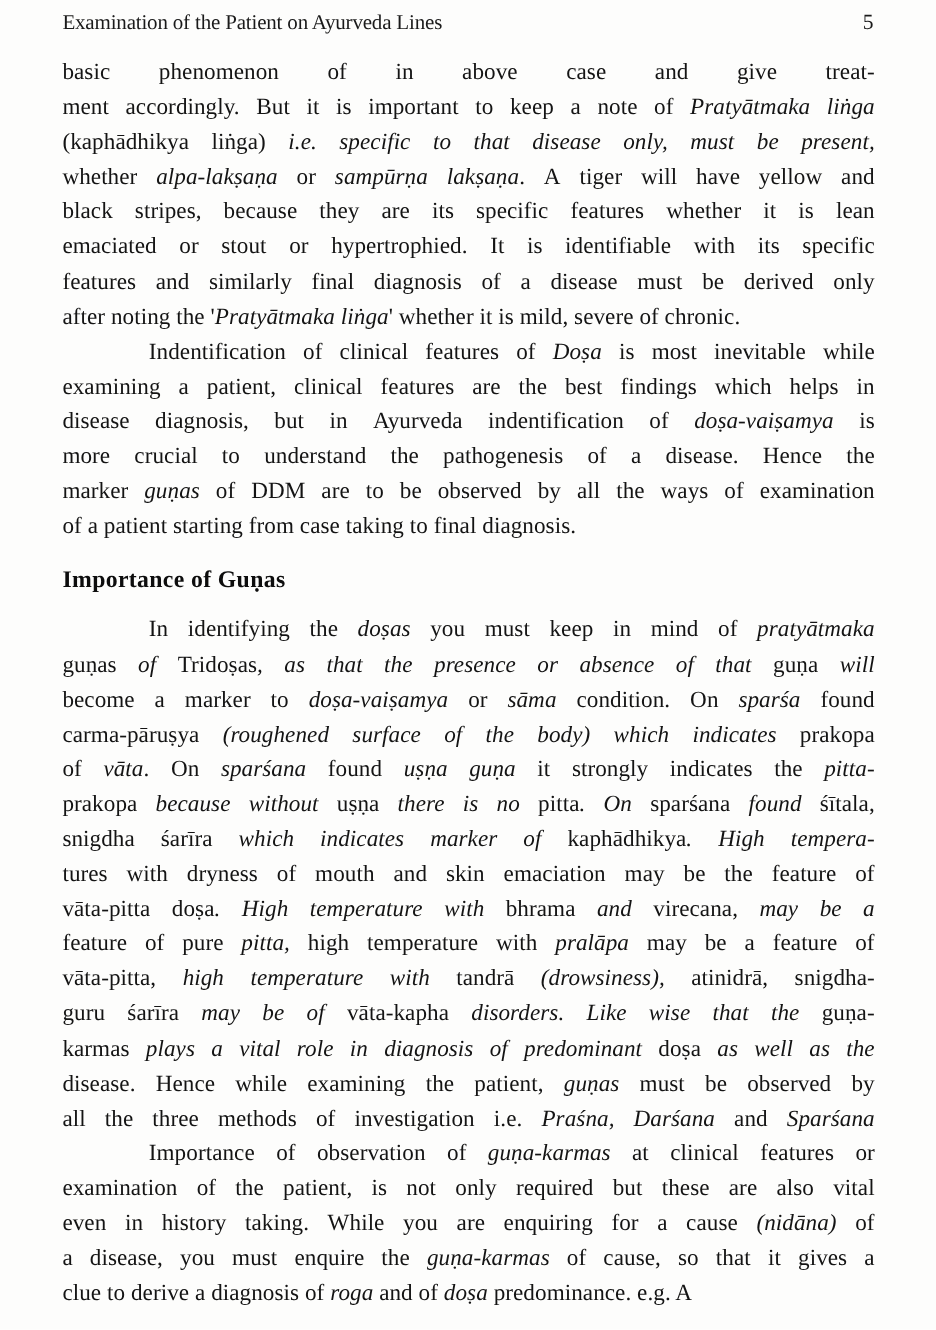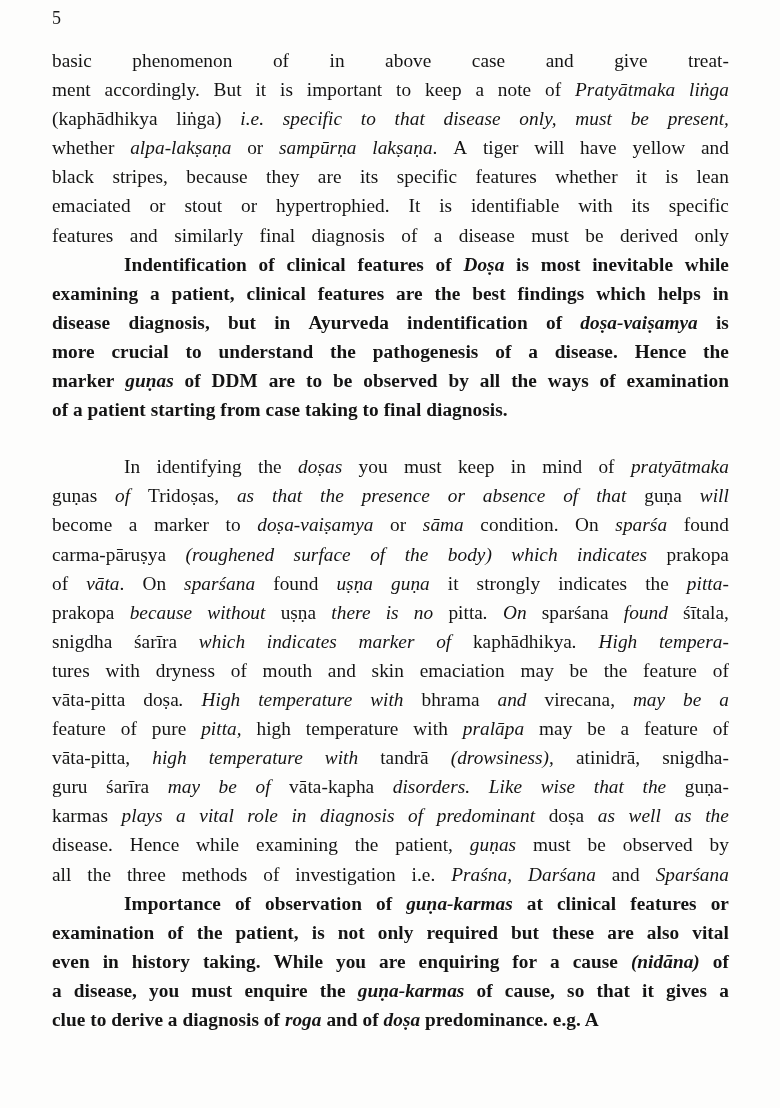--- a/index.html
+++ b/index.html
@@ -50,21 +50,20 @@
     position: absolute;
     top: 46px;
     left: 52px;
     width: 677px;
   }
   .para {
     margin: 0;
   }
   .para + .para {
     margin-top: 0px;
-    font-weight: bold;
   }
   .para.indented .line:first-child {
     text-indent: 0;
   }
   
   .line {
     display: block;
     height: 29.1px;
     line-height: 29.1px;
     font-size: 19.3px;
@@ -102,20 +101,21 @@
   }
   .gap-before-heading { height: 16px; }
   .gap-after-heading  { height: 12px; }
 </style>
 </head>
 <body>
 
 <div class="page">
 
   <div class="running-head">
+    <span class="running-head-title">Examination of the Patient on Ayurveda Lines</span>
     <span class="running-head-folio">5</span>
   </div>
 
   <div class="body-text">
     <div id="paras-before">
         <div class="para">
           <div class="line j">
             <span class="w"><span>basic</span></span>
             <span class="w"><span>phenomenon</span></span>
             <span class="w"><span>of</span></span>
@@ -201,20 +201,21 @@
             <span class="w"><span>final</span></span>
             <span class="w"><span>diagnosis</span></span>
             <span class="w"><span>of</span></span>
             <span class="w"><span>a</span></span>
             <span class="w"><span>disease</span></span>
             <span class="w"><span>must</span></span>
             <span class="w"><span>be</span></span>
             <span class="w"><span>derived</span></span>
             <span class="w"><span>only</span></span>
           </div>
+          <div class="line"><span>after noting the '</span><i>Pratyātmaka liṅga</i><span>' whether it is mild, severe of chronic.</span></div>
         </div>
         <div class="para indented">
           <div class="line j indent">
             <span class="w"><span>Indentification</span></span>
             <span class="w"><span>of</span></span>
             <span class="w"><span>clinical</span></span>
             <span class="w"><span>features</span></span>
             <span class="w"><span>of</span></span>
             <span class="w"><i>Doṣa</i></span>
             <span class="w"><span>is</span></span>
@@ -273,20 +274,21 @@
             <span class="w"><span>all</span></span>
             <span class="w"><span>the</span></span>
             <span class="w"><span>ways</span></span>
             <span class="w"><span>of</span></span>
             <span class="w"><span>examination</span></span>
           </div>
           <div class="line"><span>of a patient starting from case taking to final diagnosis.</span></div>
         </div>
       </div>
     <div class="gap-before-heading"></div>
+    <h2 class="section-heading">Importance of Guṇas</h2>
     <div class="gap-after-heading"></div>
     <div id="paras-after">
         <div class="para indented">
           <div class="line j indent">
             <span class="w"><span>In</span></span>
             <span class="w"><span>identifying</span></span>
             <span class="w"><span>the</span></span>
             <span class="w"><i>doṣas</i></span>
             <span class="w"><span>you</span></span>
             <span class="w"><span>must</span></span>

